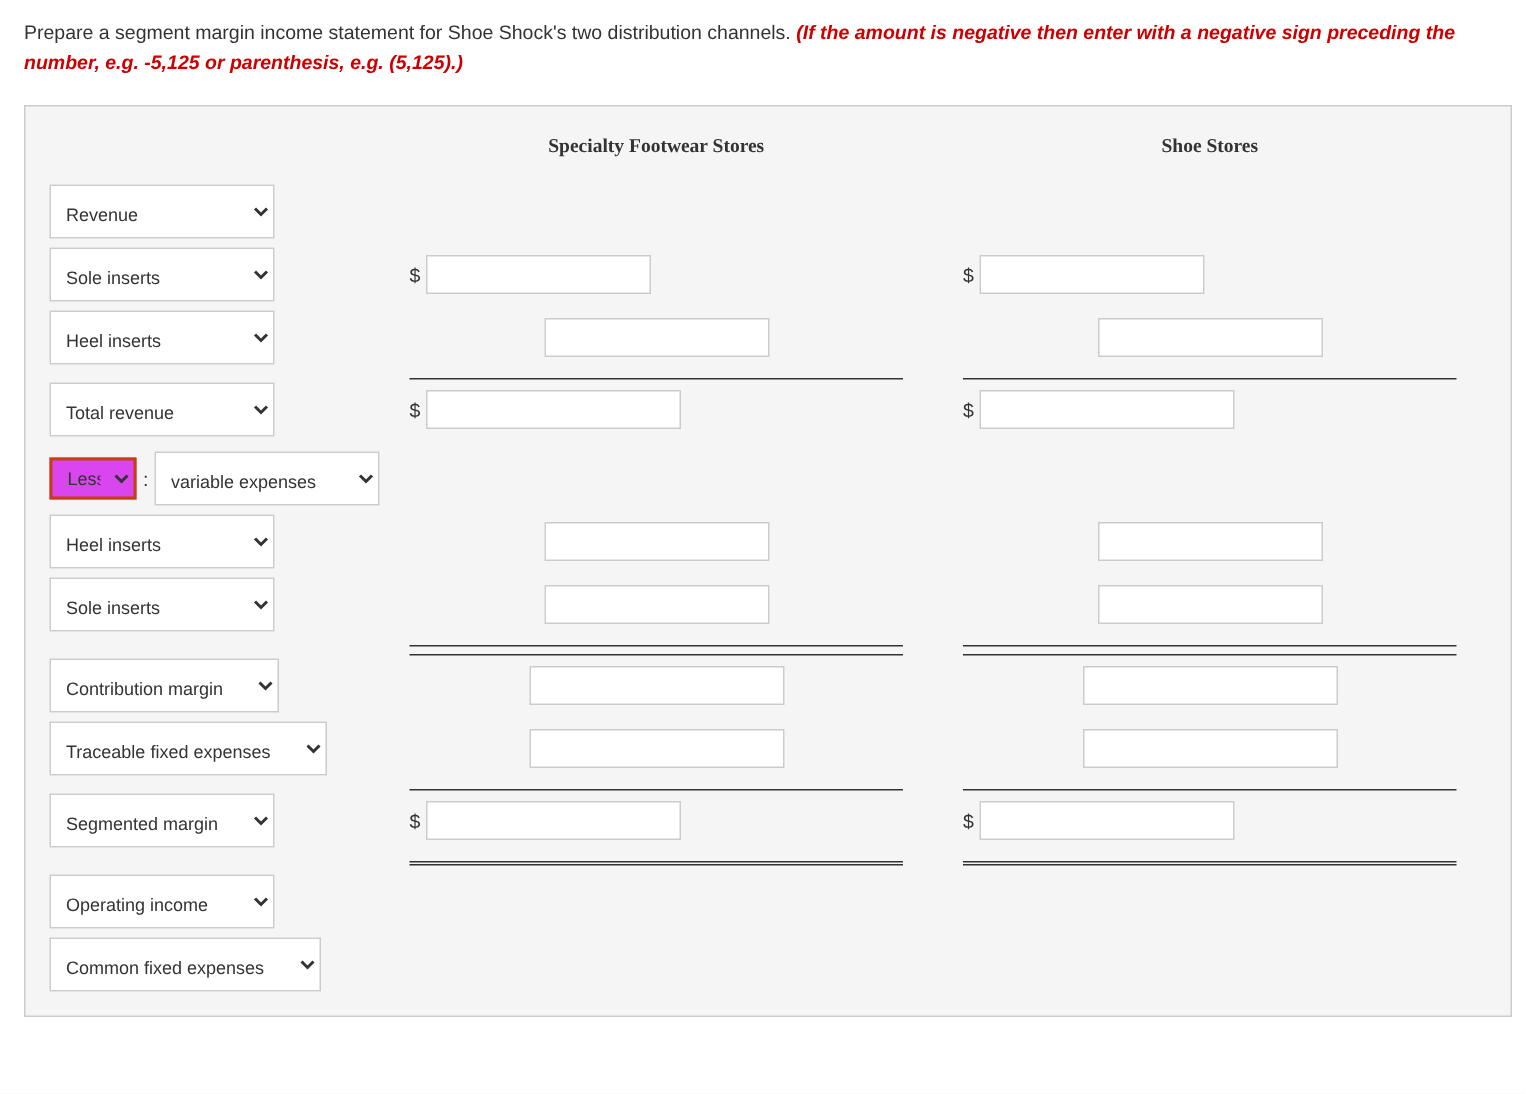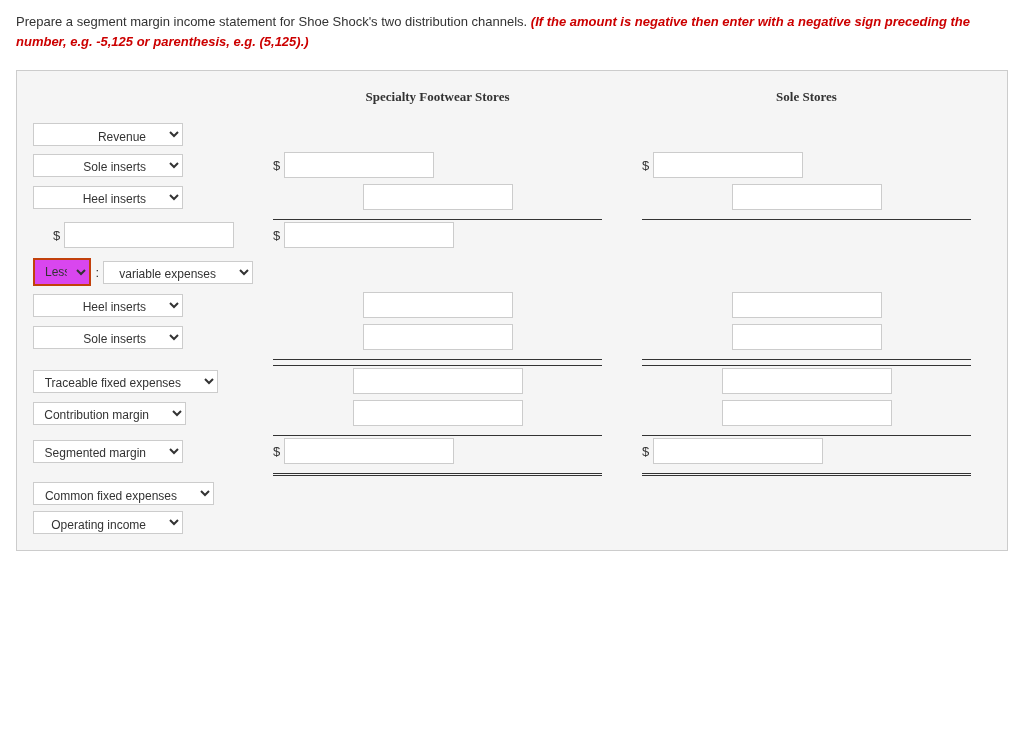--- a/index.html
+++ b/index.html
@@ -57,24 +57,23 @@
       align-items: center;
     }
     .label-select {
       border: 1px solid #ccc;
       background: #fff;
       padding: 4px 20px 0 6px;
       font-size: 12px;
       appearance: auto;
       -webkit-appearance: auto;
       color: #333;
-      height: 23px;
+      height: 36px;
       min-width: 150px;
       cursor: pointer;
-      text-align: right;
     }
     .label-select-small {
       border: 2px solid #c2410c;
       background: #d946ef;
       padding: 4px 6px;
       font-size: 12px;
       appearance: auto;
       -webkit-appearance: auto;
       color: #333;
       height: 28px;
@@ -143,21 +142,21 @@
   <p class="instructions">
     <span>Prepare a segment margin income statement for Shoe Shock's two distribution channels.</span>
     <span class="warning">(If the amount is negative then enter with a negative sign preceding the number, e.g. -5,125 or parenthesis, e.g. (5,125).)</span>
   </p>
 
   <div class="table-wrapper">
 
     <div class="header-row">
       <div class="header-cell"></div>
       <div class="header-cell">Specialty Footwear Stores</div>
-      <div class="header-cell">Sole Stores</div>
+      <div class="header-cell">Shoe Stores</div>
     </div>
 
     <div class="row">
       <div class="label-cell">
         <select class="label-select">
           <option>Revenue</option>
         </select>
       </div>
       <div class="input-cell"></div>
       <div class="input-cell"></div>
@@ -193,20 +192,25 @@
       </div>
     </div>
 
     <div class="underline-row">
       <div></div>
       <div class="underline-cell"></div>
       <div class="underline-cell"></div>
     </div>
 
     <div class="row">
+      <div class="label-cell">
+        <select class="label-select">
+          <option>Total revenue</option>
+        </select>
+      </div>
       <div class="input-cell has-dollar">
         <span class="dollar-sign">$</span>
         <input type="text" class="text-input-wide" style="">
       </div>
       <div class="input-cell has-dollar">
         <span class="dollar-sign">$</span>
         <input type="text" class="text-input-wide" style="">
       </div>
     </div>
 
@@ -263,35 +267,35 @@
 
     <div class="underline-row">
       <div></div>
       <div class="underline-cell"></div>
       <div class="underline-cell"></div>
     </div>
 
     <div class="row">
       <div class="label-cell">
         <select class="label-select">
+          <option>Contribution margin</option>
+        </select>
+      </div>
+      <div class="input-cell">
+        <input type="text" class="text-input-wide" style="">
+      </div>
+      <div class="input-cell">
+        <input type="text" class="text-input-wide" style="">
+      </div>
+    </div>
+
+    <div class="row">
+      <div class="label-cell">
+        <select class="label-select">
           <option>Traceable fixed expenses</option>
-        </select>
-      </div>
-      <div class="input-cell">
-        <input type="text" class="text-input-wide" style="">
-      </div>
-      <div class="input-cell">
-        <input type="text" class="text-input-wide" style="">
-      </div>
-    </div>
-
-    <div class="row">
-      <div class="label-cell">
-        <select class="label-select">
-          <option>Contribution margin</option>
         </select>
       </div>
       <div class="input-cell">
         <input type="text" class="text-input-wide" style="">
       </div>
       <div class="input-cell">
         <input type="text" class="text-input-wide" style="">
       </div>
     </div>
 
@@ -321,31 +325,31 @@
       <div></div>
       <div class="double-underline-cell"></div>
       <div class="double-underline-cell"></div>
     </div>
 
     <div class="spacer"></div>
 
     <div class="row">
       <div class="label-cell">
         <select class="label-select">
+          <option>Operating income</option>
+        </select>
+      </div>
+      <div class="input-cell"></div>
+      <div class="input-cell"></div>
+    </div>
+
+    <div class="row">
+      <div class="label-cell">
+        <select class="label-select">
           <option>Common fixed expenses</option>
-        </select>
-      </div>
-      <div class="input-cell"></div>
-      <div class="input-cell"></div>
-    </div>
-
-    <div class="row">
-      <div class="label-cell">
-        <select class="label-select">
-          <option>Operating income</option>
         </select>
       </div>
       <div class="input-cell"></div>
       <div class="input-cell"></div>
     </div>
 
   </div>
 </div>
 
 </body></html>

